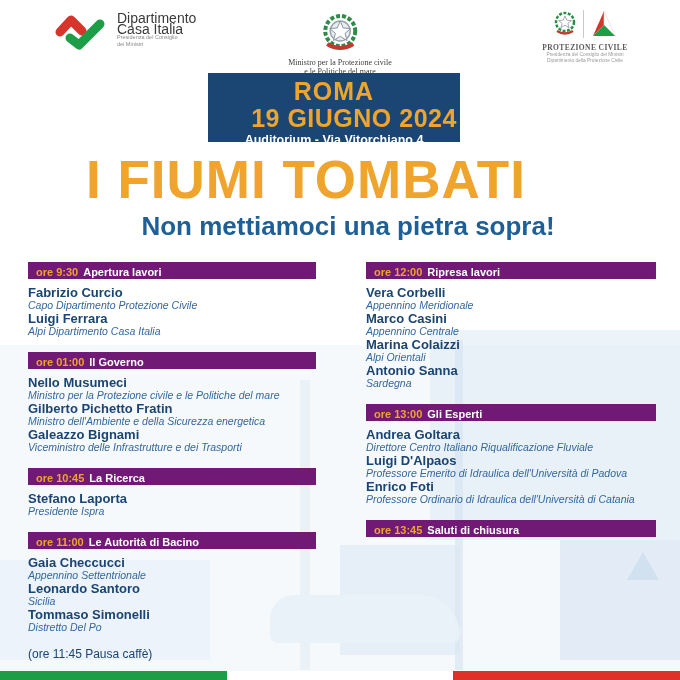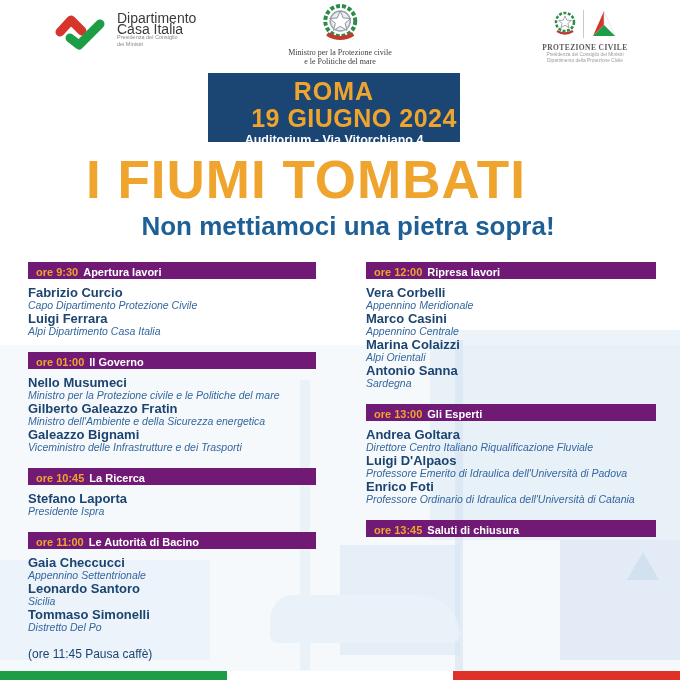--- a/index.html
+++ b/index.html
@@ -19,21 +19,21 @@
   .wm-pole1{left:300px;top:380px;width:10px;height:290px;background:#dce9f4;opacity:.45;}
   .wm-pole2{left:455px;top:340px;width:8px;height:330px;background:#d0e0ee;opacity:.5;}
 
   
   .logo-casa{position:absolute;left:54px;top:13px;display:flex;align-items:flex-start;}
   .logo-casa-text{margin-left:9px;}
   .lc-line{font-size:14px;font-weight:normal;color:#3a3a3a;line-height:10.5px;}
   .lc-sub{font-size:5.5px;color:#8a8a8a;line-height:6.5px;}
   .lc-sub:first-of-type{margin-top:3px;}
 
-  .logo-center{position:absolute;left:50%;top:2px;transform:translateX(-50%);text-align:center;}
+  .logo-center{position:absolute;left:50%;top:12px;transform:translateX(-50%);text-align:center;}
   .lm-line{font-family:"Liberation Serif",serif;font-size:8px;color:#3c3c3c;line-height:9px;}
 
   .logo-pc{position:absolute;left:527px;top:8px;width:116px;text-align:center;}
   .lp-icons{display:flex;align-items:center;justify-content:center;gap:5px;height:32px;}
   .lp-divider{width:1px;height:28px;background:#c9c9c9;}
   .lp-title{font-family:"Liberation Serif",serif;font-size:7.5px;font-weight:bold;letter-spacing:.4px;color:#5a5a5a;margin-top:3px;}
   .lp-sub{font-size:4.8px;color:#9a9a9a;line-height:5.8px;}
 
   
   .banner{position:absolute;left:208px;top:73px;width:252px;height:69px;background:#1b4674;text-align:center;color:#fff;}
@@ -146,21 +146,21 @@
           <div class="spk-role">Alpi Dipartimento Casa Italia</div>
         </div>
       </div>
       <div class="section">
         <div class="bar"><span class="bar-time">ore 01:00</span><span class="bar-label">Il Governo</span></div>
         <div class="speaker">
           <div class="spk-name">Nello Musumeci</div>
           <div class="spk-role">Ministro per la Protezione civile e le Politiche del mare</div>
         </div>
         <div class="speaker">
-          <div class="spk-name">Gilberto Galeazzo Fratin</div>
+          <div class="spk-name">Gilberto Pichetto Fratin</div>
           <div class="spk-role">Ministro dell'Ambiente e della Sicurezza energetica</div>
         </div>
         <div class="speaker">
           <div class="spk-name">Galeazzo Bignami</div>
           <div class="spk-role">Viceministro delle Infrastrutture e dei Trasporti</div>
         </div>
       </div>
       <div class="section">
         <div class="bar"><span class="bar-time">ore 10:45</span><span class="bar-label">La Ricerca</span></div>
         <div class="speaker">

